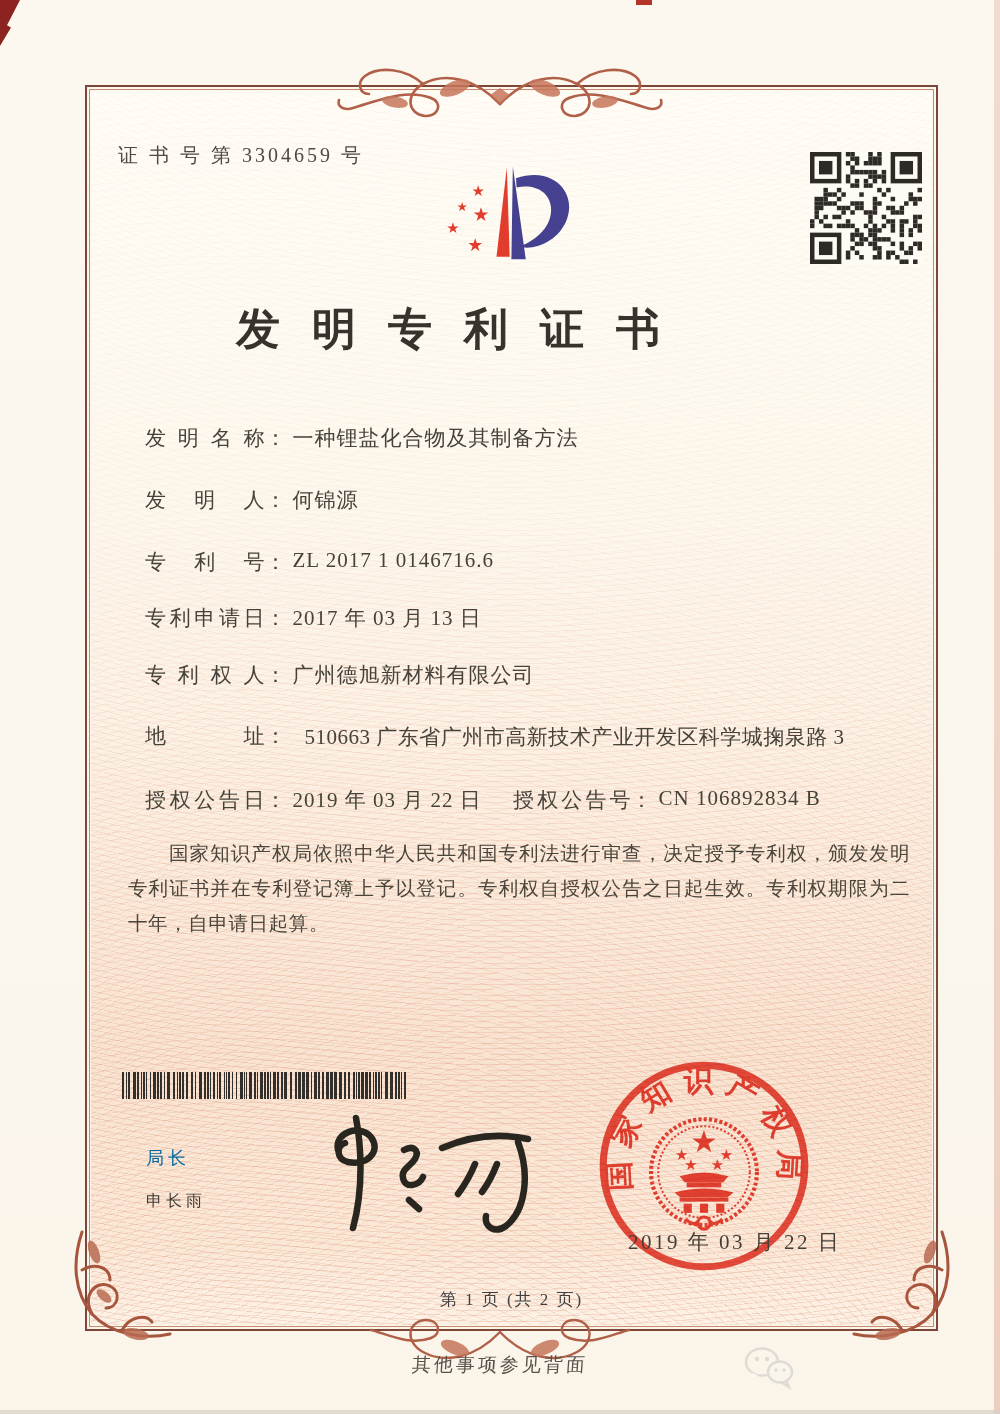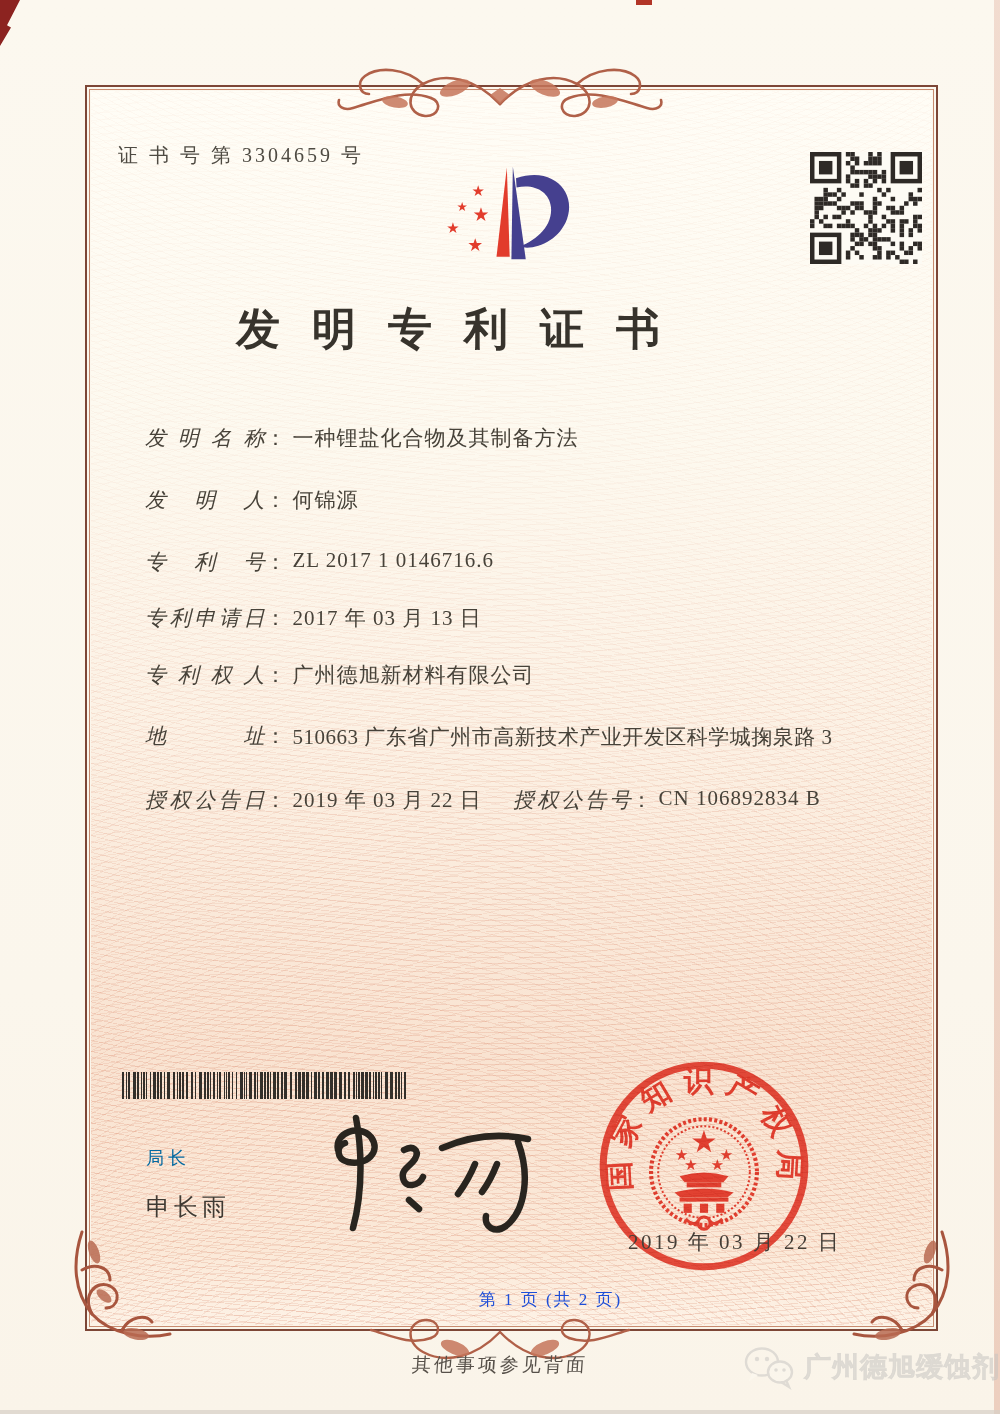--- a/index.html
+++ b/index.html
@@ -31,38 +31,38 @@
     mask-image:linear-gradient(180deg,rgba(0,0,0,.18) 0%,rgba(0,0,0,.22) 34%,rgba(0,0,0,.75) 62%,#000 80%);}
   .flourish{position:absolute;pointer-events:none;}
   
   .cert-no{position:absolute;left:118px;top:142px;font-size:20px;color:#4e4a42;letter-spacing:3px;}
   .logo{position:absolute;left:430px;top:144px;width:172px;height:150px;}
   .qr{position:absolute;left:810px;top:152px;width:112px;height:112px;background:#fdfbf4;}
   .title{position:absolute;left:85px;top:300px;width:726px;text-align:center;
     font-size:44px;font-weight:600;color:#37332c;letter-spacing:32px;padding-left:32px;box-sizing:border-box;}
   
   .frow{position:absolute;left:145px;font-size:21px;color:#474239;letter-spacing:.5px;white-space:nowrap;}
-  .flabel{display:inline-block;width:120px;text-align:justify;text-align-last:justify;vertical-align:top;font-style:italic;}
+  .flabel{display:inline-block;width:120px;text-align:justify;text-align-last:justify;vertical-align:top;}
   .fcolon{display:inline-block;margin-right:6px;vertical-align:top;}
   .fvalue{letter-spacing:1px;vertical-align:top;}
-  .addr-lines{display:inline-block;white-space:normal;width:648px;line-height:31px;vertical-align:top;}
+  .addr-lines{display:inline-block;white-space:normal;width:648px;line-height:31px;vertical-align:top;margin-left:12px;}
   .grant2{position:absolute;left:368px;top:0;}
   .grant2 .flabel{width:118px;}
   
   .paras{position:absolute;left:128px;top:836px;width:782px;color:#4b443b;
     font-size:19.5px;line-height:35px;letter-spacing:.6px;text-align:justify;}
   .paras p{margin:0;text-indent:2.1em;}
   
   .barcode{position:absolute;left:122px;top:1072px;width:288px;height:27px;}
   .officer-title{position:absolute;left:146px;top:1146px;font-size:18px;color:#0369a1;letter-spacing:4px;}
-  .officer-name{position:absolute;left:146px;top:1191px;font-size:24px;color:#3f3a33;letter-spacing:4px;}
+  .officer-name{position:absolute;left:146px;top:1191px;font-size:16px;color:#3f3a33;letter-spacing:4px;}
   .signature{position:absolute;left:292px;top:1112px;width:250px;height:136px;}
   .seal{position:absolute;left:592px;top:1054px;width:224px;height:224px;mix-blend-mode:multiply;opacity:.93;}
   .seal-date{position:absolute;left:628px;top:1228px;font-size:21px;color:#453e37;letter-spacing:2.5px;z-index:5;white-space:nowrap;}
-  .page-num{position:absolute;left:85px;top:1288px;width:853px;text-align:center;font-size:17px;color:#1d4ed8;letter-spacing:2px;margin-left:39px;}
+  .page-num{position:absolute;left:85px;top:1288px;width:853px;text-align:center;font-size:17px;color:#404040;letter-spacing:2px;}
   .footer-note{position:absolute;left:0;top:1352px;width:1000px;text-align:center;
     font-size:19px;color:#57514a;letter-spacing:3px;transform:skewX(-4deg);}
   .watermark{position:absolute;left:742px;top:1344px;display:flex;align-items:center;gap:8px;opacity:.55;}
   .watermark .wm-text{font-size:27px;color:#b9b7b4;letter-spacing:1px;font-weight:600;
     -webkit-text-stroke:.6px #c6c4c1;color:#cfcdca;}
 </style>
 </head>
 <body>
 
 <div class="artifact-tl"></div>
@@ -356,20 +356,21 @@
   <span class="flabel">地址</span><span class="fcolon">：</span><span class="addr-lines"><span>510663 广东省广州市高新技术产业开发区科学城掬泉路 3</span><br></span>
 </div>
 <div class="frow" style="top:786px">
   <span class="flabel">授权公告日</span><span class="fcolon">：</span><span class="fvalue">2019 年 03 月 22 日</span>
   <span class="grant2">
     <span class="flabel">授权公告号</span><span class="fcolon">：</span><span class="fvalue">CN 106892834 B</span>
   </span>
 </div>
 
 <div class="paras">
+  <p>国家知识产权局依照中华人民共和国专利法进行审查，决定授予专利权，颁发发明专利证书并在专利登记簿上予以登记。专利权自授权公告之日起生效。专利权期限为二十年，自申请日起算。</p>
 </div>
 
 <svg class="barcode" id="barcode" viewBox="0 0 288 27" preserveAspectRatio="none">
     <rect x="0" y="0" width="2" height="27" fill="#332f2a"></rect>
     <rect x="4" y="0" width="1" height="27" fill="#332f2a"></rect>
     <rect x="6" y="0" width="2" height="27" fill="#332f2a"></rect>
     <rect x="11" y="0" width="3" height="27" fill="#332f2a"></rect>
     <rect x="15" y="0" width="2" height="27" fill="#332f2a"></rect>
     <rect x="19" y="0" width="1" height="27" fill="#332f2a"></rect>
     <rect x="21" y="0" width="2" height="27" fill="#332f2a"></rect>
@@ -502,14 +503,13 @@
       <ellipse cx="38" cy="28" rx="12" ry="10.5" fill="#fbf7ee"></ellipse>
       <path d="M44,36 L47,43 L39,38"></path>
     </g>
     <g fill="#c9c7c4">
       <circle cx="15" cy="15" r="2.2"></circle>
         <circle cx="25" cy="15" r="2.2"></circle>
       <circle cx="34" cy="26" r="1.8"></circle>
         <circle cx="42" cy="26" r="1.8"></circle>
     </g>
   </svg>
-  <span class="wm-text">广州德旭缓蚀剂</span>
 </div>
 
 </body></html>

